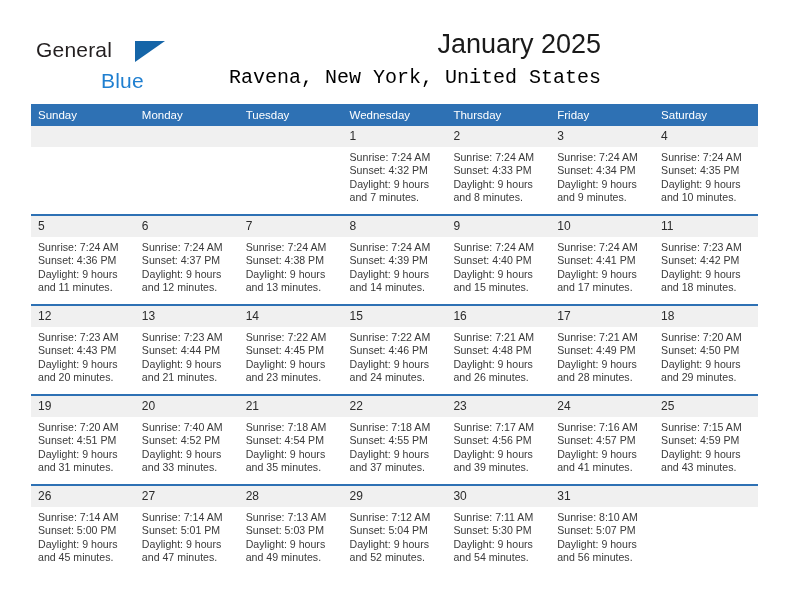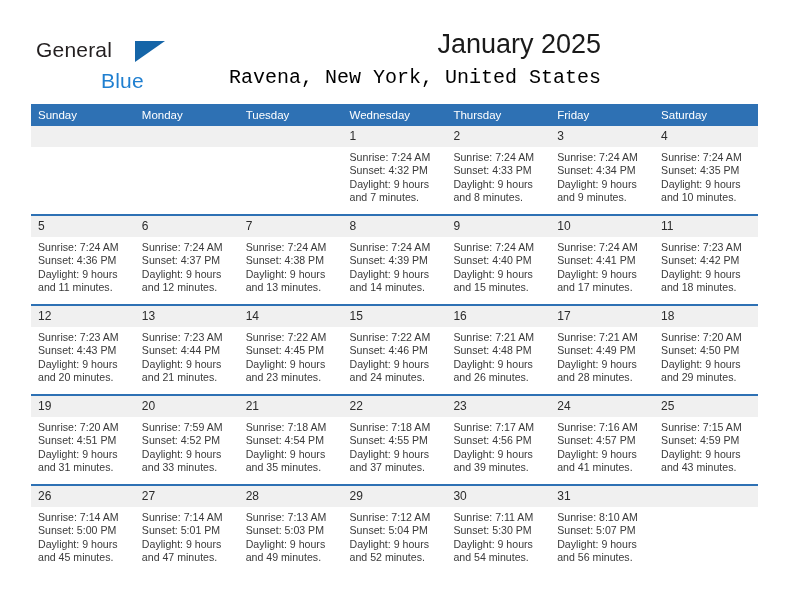--- a/index.html
+++ b/index.html
@@ -361,21 +361,21 @@
             <div class="details">
               <div>Sunrise: 7:20 AM</div>
               <div>Sunset: 4:51 PM</div>
               <div>Daylight: 9 hours</div>
               <div>and 31 minutes.</div>
             </div>
           </td>
           <td class="daycell">
             <div class="daynum">20</div>
             <div class="details">
-              <div>Sunrise: 7:59 AM</div>
+              <div>Sunrise: 7:40 AM</div>
               <div>Sunset: 4:52 PM</div>
               <div>Daylight: 9 hours</div>
               <div>and 33 minutes.</div>
             </div>
           </td>
           <td class="daycell">
             <div class="daynum">21</div>
             <div class="details">
               <div>Sunrise: 7:18 AM</div>
               <div>Sunset: 4:54 PM</div>

